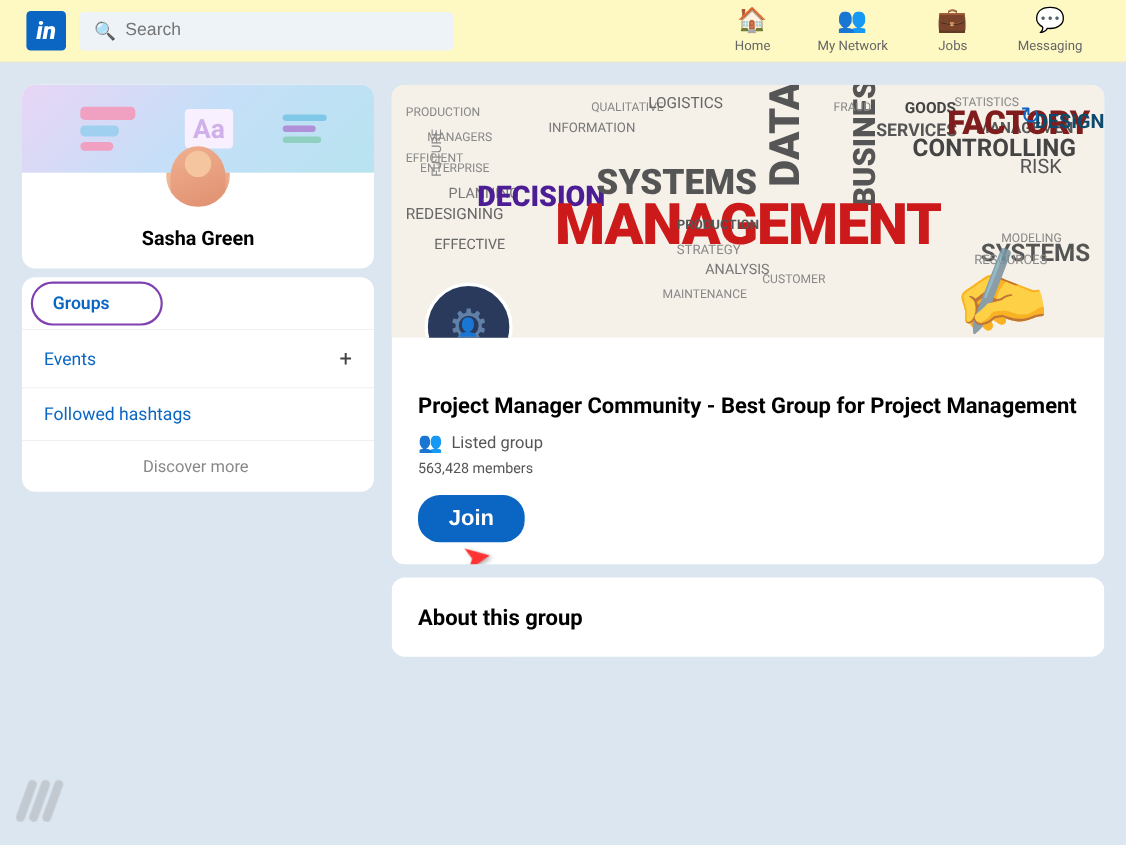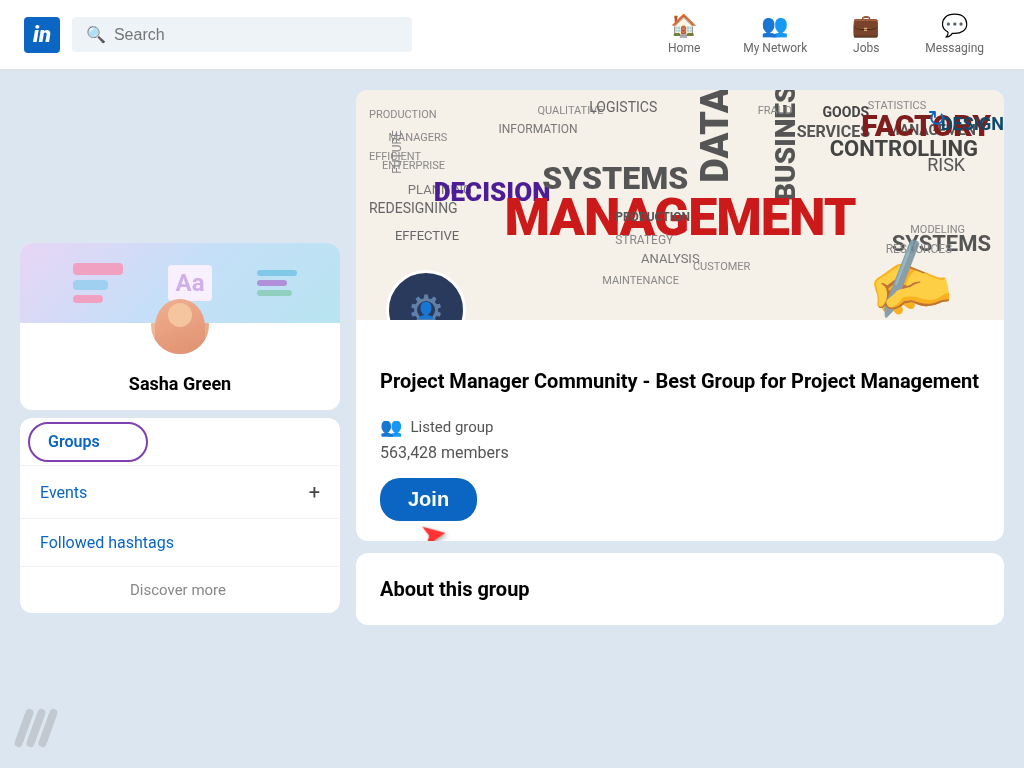--- a/index.html
+++ b/index.html
@@ -6,22 +6,22 @@
     body {
       font-family: -apple-system, BlinkMacSystemFont, 'Segoe UI', Roboto, sans-serif;
       background: #dce6f0;
       width: 1024px;
       height: 768px;
       overflow: hidden;
     }
 
     
     .navbar {
-      background: #ffffff;
-      height: 70px;
+      background: #fef9c3;
+      height: 57px;
       display: flex;
       align-items: center;
       padding: 0 24px;
       border-bottom: 1px solid #e0e0e0;
       position: relative;
       z-index: 10;
     }
     .nav-left {
       display: flex;
       align-items: center;
@@ -93,21 +93,20 @@
       height: calc(768px - 72px);
     }
 
     
     .sidebar {
       width: 320px;
       flex-shrink: 0;
       display: flex;
       flex-direction: column;
       gap: 0;
-      justify-content: center;
     }
     .profile-card {
       background: #fff;
       border-radius: 12px;
       overflow: hidden;
       margin-bottom: 0;
     }
     .profile-banner {
       height: 80px;
       background: linear-gradient(135deg, #e8d5f5 0%, #c5dff8 50%, #b8e4f0 100%);
@@ -406,34 +405,34 @@
 
     
     .group-info {
       padding: 48px 24px 20px;
     }
     .group-title {
       font-size: 20px;
       font-weight: 700;
       color: #000;
       line-height: 1.3;
-      margin-bottom: 22px;
+      margin-bottom: 10px;
     }
     .group-meta {
       display: flex;
       align-items: center;
       gap: 8px;
       color: #555;
       font-size: 15px;
       margin-bottom: 6px;
     }
     .group-meta-icon { font-size: 18px; }
     .group-members {
       color: #555;
-      font-size: 16px;
+      font-size: 13px;
       margin-bottom: 16px;
     }
     .join-btn {
       background: #0a66c2;
       color: white;
       border: none;
       border-radius: 20px;
       padding: 10px 28px;
       font-size: 20px;
       font-weight: 600;

